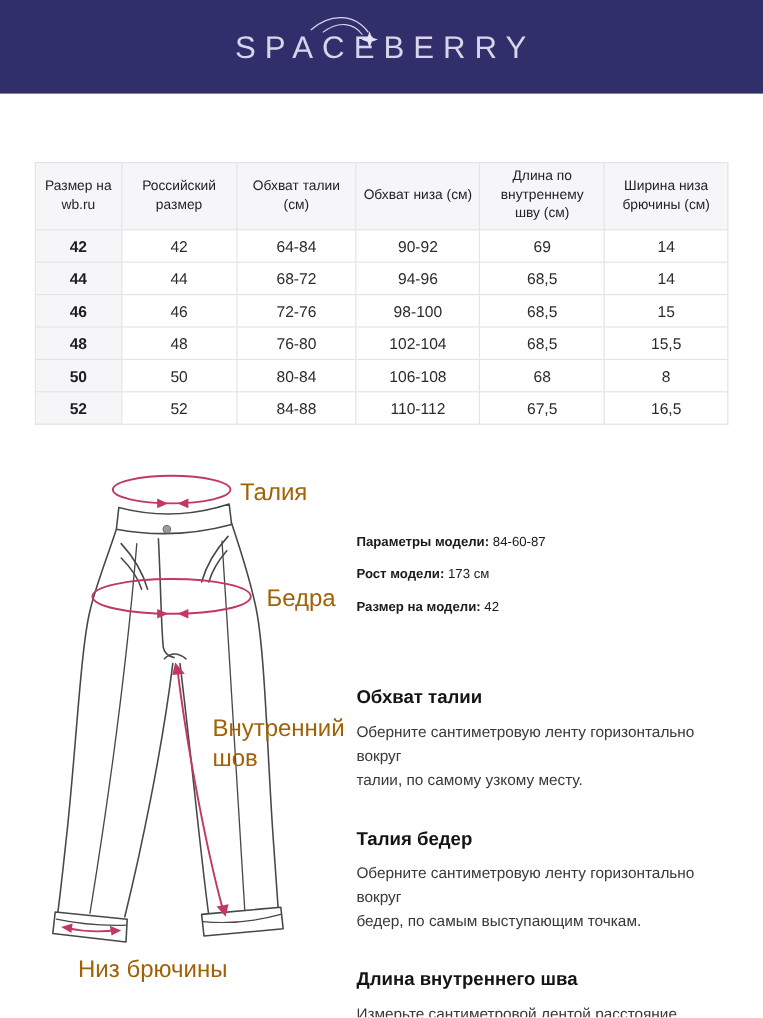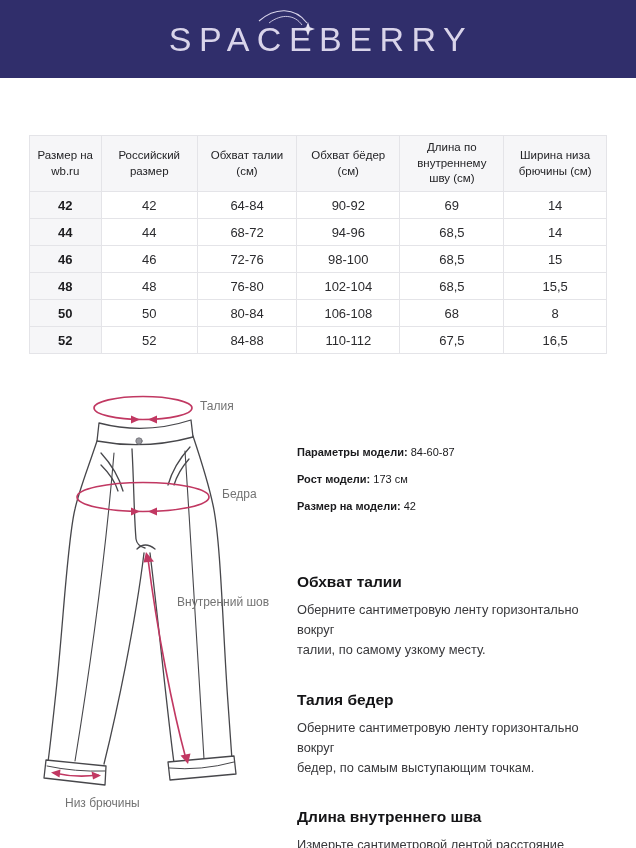--- a/index.html
+++ b/index.html
@@ -19,21 +19,21 @@
     width: 100%;
     height: 78px;
     background: #302e6b;
     display: flex;
     align-items: center;
     justify-content: center;
   }
   .logo { position: relative; }
   .logo-text {
     color: #d9d4ea;
-    font-size: 34px;
+    font-size: 26px;
     font-weight: 400;
     letter-spacing: 7.5px;
     padding-left: 6px;
   }
   .comet {
     position: absolute;
     top: -17px;
     left: calc(50% - 63px);
     width: 66px;
     height: 40px;
@@ -88,23 +88,23 @@
   .illustration {
     position: absolute;
     left: 15px;
     top: 0;
     width: 285px;
     height: 440px;
   }
   .illustration svg { position: absolute; left: 0; top: 0; }
   .diag-label {
     position: absolute;
-    font-size: 12px;
+    font-size: 20px;
     font-weight: 500;
-    color: #737373;
+    color: #a16207;
     line-height: 1.25;
   }
   .diag-label.waist   { left: 185px; top: 8px; }
   .diag-label.hips    { left: 207px; top: 96px; }
   .diag-label.inseam  { left: 162px; top: 204px; width: 105px; }
   .diag-label.hem     { left: 50px;  top: 405px; }
 
   .info-col {
     position: absolute;
     left: 297px;
@@ -157,21 +157,21 @@
         <col class="c3">
         <col class="c4">
         <col class="c5">
         <col class="c6">
     </colgroup>
     <thead>
       <tr id="size-table-head">
           <th>Размер на wb.ru</th>
           <th>Российский размер</th>
           <th>Обхват талии (см)</th>
-          <th>Обхват бёдер (см)</th>
+          <th>Обхват низа (см)</th>
           <th>Длина по внутреннему шву (см)</th>
           <th>Ширина низа брючины (см)</th>
         </tr>
     </thead>
     <tbody id="size-table-body">
         <tr>
           <td class="first-col">42</td>
           <td>42</td>
           <td>64-84</td>
           <td>90-92</td>

